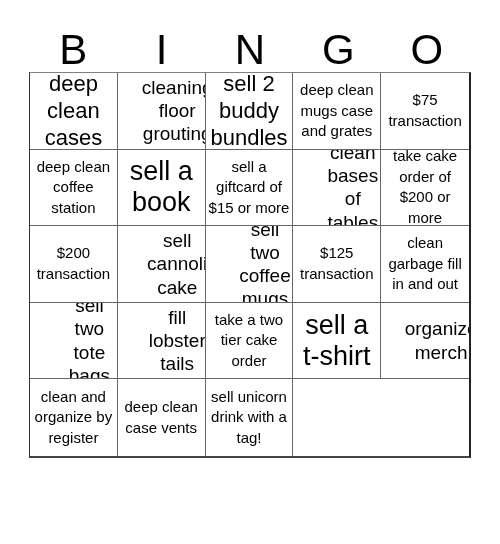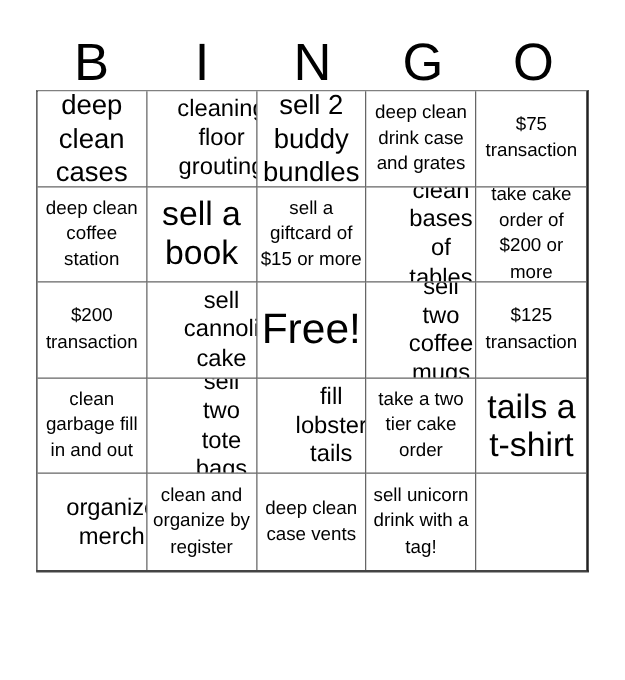--- a/index.html
+++ b/index.html
@@ -38,21 +38,21 @@
     <div class="cell">
       <span class="fs-l">deep clean cases</span>
     </div>
     <div class="cell">
       <span class="fs-m">cleaning floor grouting</span>
     </div>
     <div class="cell">
       <span class="fs-l">sell 2 buddy bundles</span>
     </div>
     <div class="cell">
-      <span class="fs-s">deep clean drink case and grates</span>
+      <span class="fs-s">deep clean mugs case and grates</span>
     </div>
     <div class="cell">
       <span class="fs-s">$75 transaction</span>
     </div>
     <div class="cell">
       <span class="fs-s">deep clean coffee station</span>
     </div>
     <div class="cell">
       <span class="fs-xl">sell a book</span>
     </div>
@@ -65,42 +65,39 @@
     <div class="cell">
       <span class="fs-s">take cake order of $200 or more</span>
     </div>
     <div class="cell">
       <span class="fs-s">$200 transaction</span>
     </div>
     <div class="cell">
       <span class="fs-m">sell cannoli cake</span>
     </div>
     <div class="cell">
-      <span class="fs-free">Free!</span>
-    </div>
-    <div class="cell">
       <span class="fs-m">sell two coffee mugs</span>
     </div>
     <div class="cell">
       <span class="fs-s">$125 transaction</span>
     </div>
     <div class="cell">
       <span class="fs-s">clean garbage fill in and out</span>
     </div>
     <div class="cell">
       <span class="fs-m">sell two tote bags</span>
     </div>
     <div class="cell">
       <span class="fs-m">fill lobster tails</span>
     </div>
     <div class="cell">
       <span class="fs-s">take a two tier cake order</span>
     </div>
     <div class="cell">
-      <span class="fs-xl">tails a t-shirt</span>
+      <span class="fs-xl">sell a t-shirt</span>
     </div>
     <div class="cell">
       <span class="fs-m">organize merch</span>
     </div>
     <div class="cell">
       <span class="fs-s">clean and organize by register</span>
     </div>
     <div class="cell">
       <span class="fs-s">deep clean case vents</span>
     </div>

